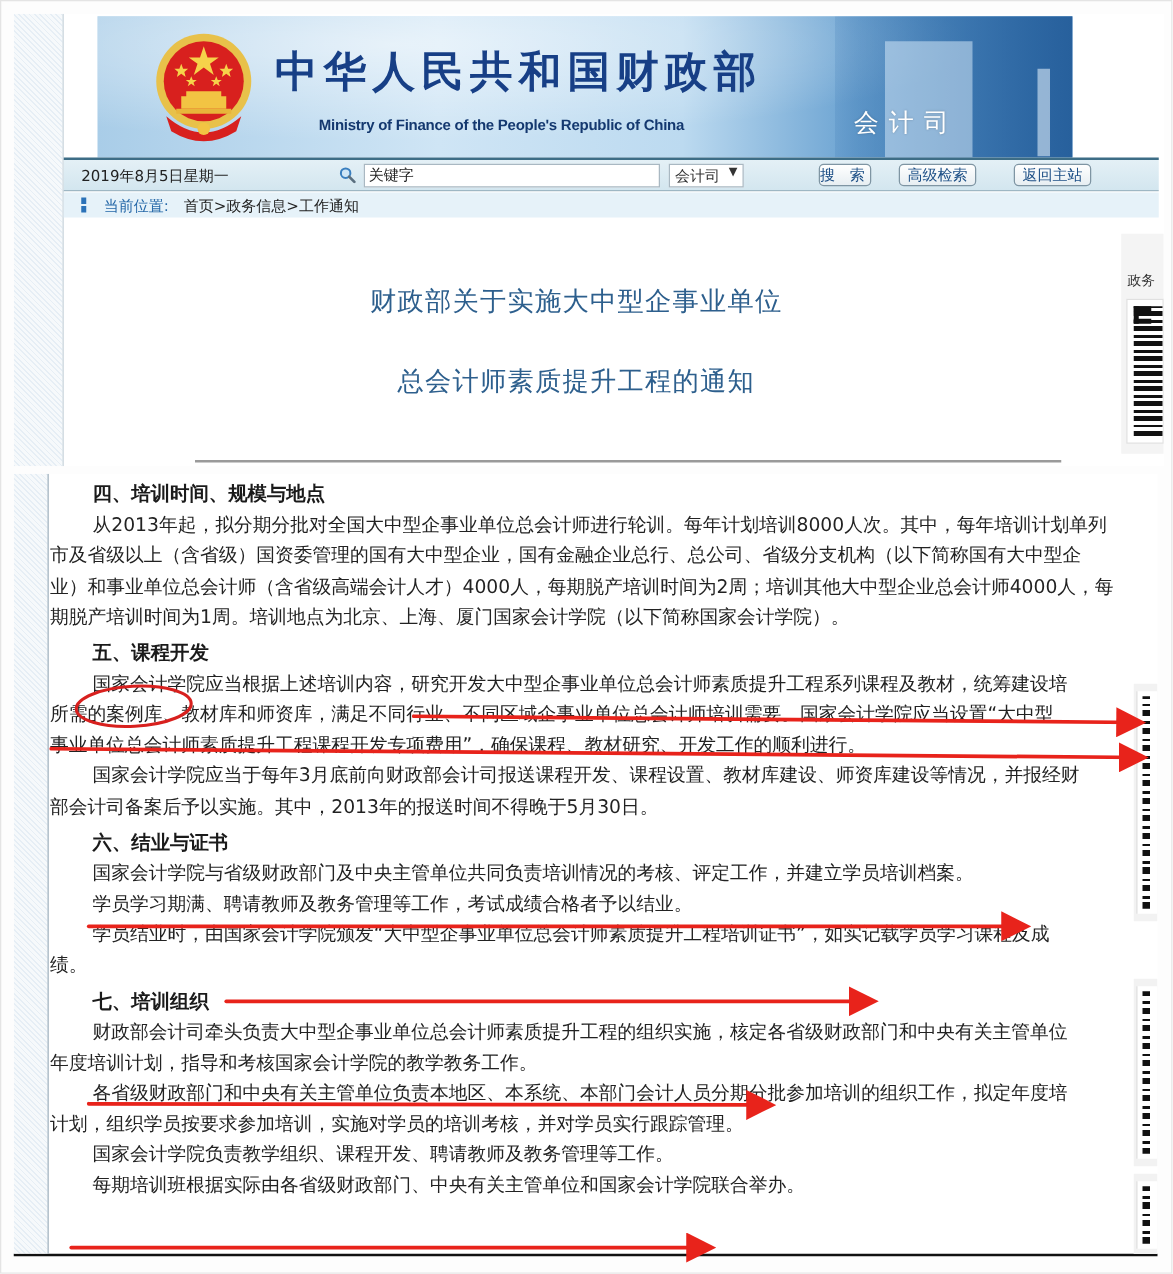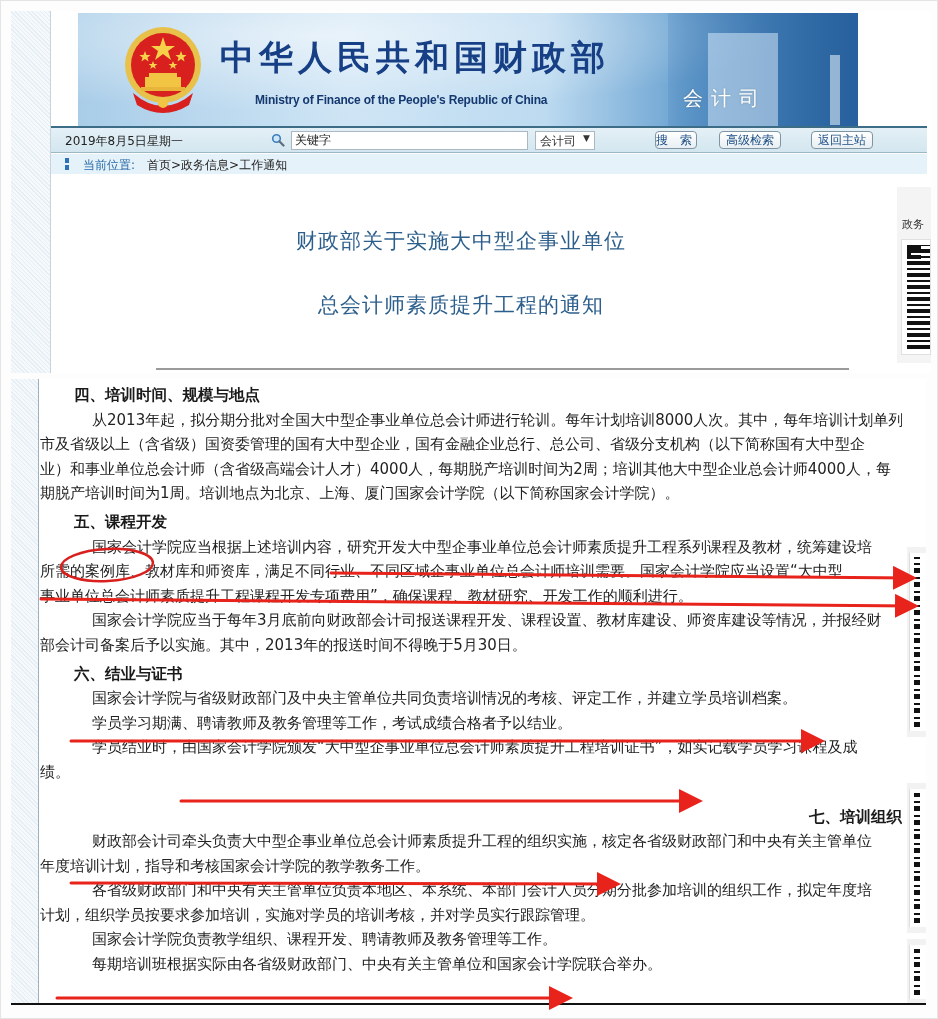--- a/index.html
+++ b/index.html
@@ -62,21 +62,21 @@
       #fff;
   }
 
   
   .shot-bottom { position: absolute; left: 10px; top: 378px; width: 915px; height: 626px; overflow: hidden; background: #fff; border-bottom: 2px solid #111; }
   .hatch2 { position: absolute; left: 0; top: 0; width: 28px; height: 100%;
     background: repeating-linear-gradient(45deg, #e6eef5 0 1px, #f6f9fb 1px 3px); border-right: 1px solid #9eb0bd; }
   .body-text { position: absolute; left: 29px; top: 0; width: 862px; font-size: 15px; line-height: 24.6px; color: #222; font-family: "DejaVu Sans", sans-serif; }
   .body-text .h { font-family: "DejaVu Serif", serif; font-weight: bold; color: #1a1a1a; padding-left: 34px; font-size: 15.5px; }
   .body-text .ln { white-space: nowrap; overflow: hidden; }
-  .body-text .ind { padding-left: 52px; }
+  .body-text .ind { padding-left: 34px; }
 
   .side-strip { position: absolute; left: 896px; top: 0; width: 19px; height: 626px; background: #fff; }
   .qb { position: absolute; left: 0; width: 19px; background: #f2f2f2; }
   .qb .in { position: absolute; left: 2px; top: 6px; width: 17px; bottom: 6px; background: #fff; border-left: 1px solid #ddd; }
   .qb .in::after { content: ""; position: absolute; left: 4px; top: 4px; width: 6px; bottom: 4px;
     background: repeating-linear-gradient(0deg, #111 0 5px, #fff 5px 8px, #111 8px 10px, #fff 10px 14px); }
 
   
   .annot { position: absolute; left: 0; top: 0; width: 938px; height: 1019px; pointer-events: none; }
 </style>
@@ -165,21 +165,21 @@
       <div class="ln">事业单位总会计师素质提升工程课程开发专项费用”，确保课程、教材研究、开发工作的顺利进行。</div>
       <div class="ln ind">国家会计学院应当于每年3月底前向财政部会计司报送课程开发、课程设置、教材库建设、师资库建设等情况，并报经财</div>
       <div class="ln">部会计司备案后予以实施。其中，2013年的报送时间不得晚于5月30日。</div>
 
       <div class="h ln" style="margin-top:4px;">六、结业与证书</div>
       <div class="ln ind">国家会计学院与省级财政部门及中央主管单位共同负责培训情况的考核、评定工作，并建立学员培训档案。</div>
       <div class="ln ind">学员学习期满、聘请教师及教务管理等工作，考试成绩合格者予以结业。</div>
       <div class="ln ind">学员结业时，由国家会计学院颁发“大中型企事业单位总会计师素质提升工程培训证书”，如实记载学员学习课程及成</div>
       <div class="ln">绩。</div>
 
-      <div class="h ln" style="margin-top:20px;text-align:right;">七、培训组织</div>
+      <div class="h ln" style="margin-top:4px;">七、培训组织</div>
       <div class="ln ind">财政部会计司牵头负责大中型企事业单位总会计师素质提升工程的组织实施，核定各省级财政部门和中央有关主管单位</div>
       <div class="ln">年度培训计划，指导和考核国家会计学院的教学教务工作。</div>
       <div class="ln ind">各省级财政部门和中央有关主管单位负责本地区、本系统、本部门会计人员分期分批参加培训的组织工作，拟定年度培</div>
       <div class="ln">计划，组织学员按要求参加培训，实施对学员的培训考核，并对学员实行跟踪管理。</div>
       <div class="ln ind">国家会计学院负责教学组织、课程开发、聘请教师及教务管理等工作。</div>
       <div class="ln ind">每期培训班根据实际由各省级财政部门、中央有关主管单位和国家会计学院联合举办。</div>
     </div>
 
     <div class="side-strip">
       <div class="qb" style="top:168px; height:190px;">

